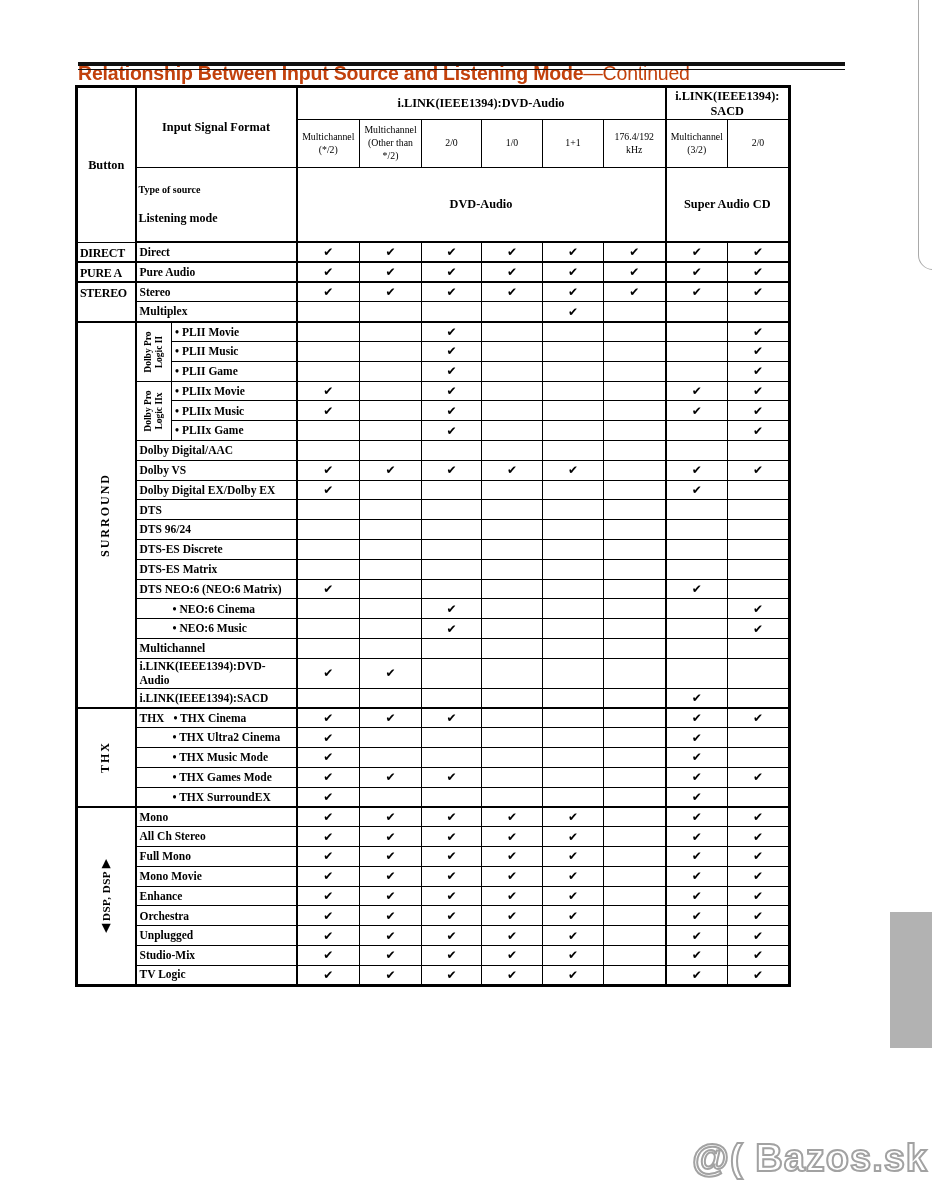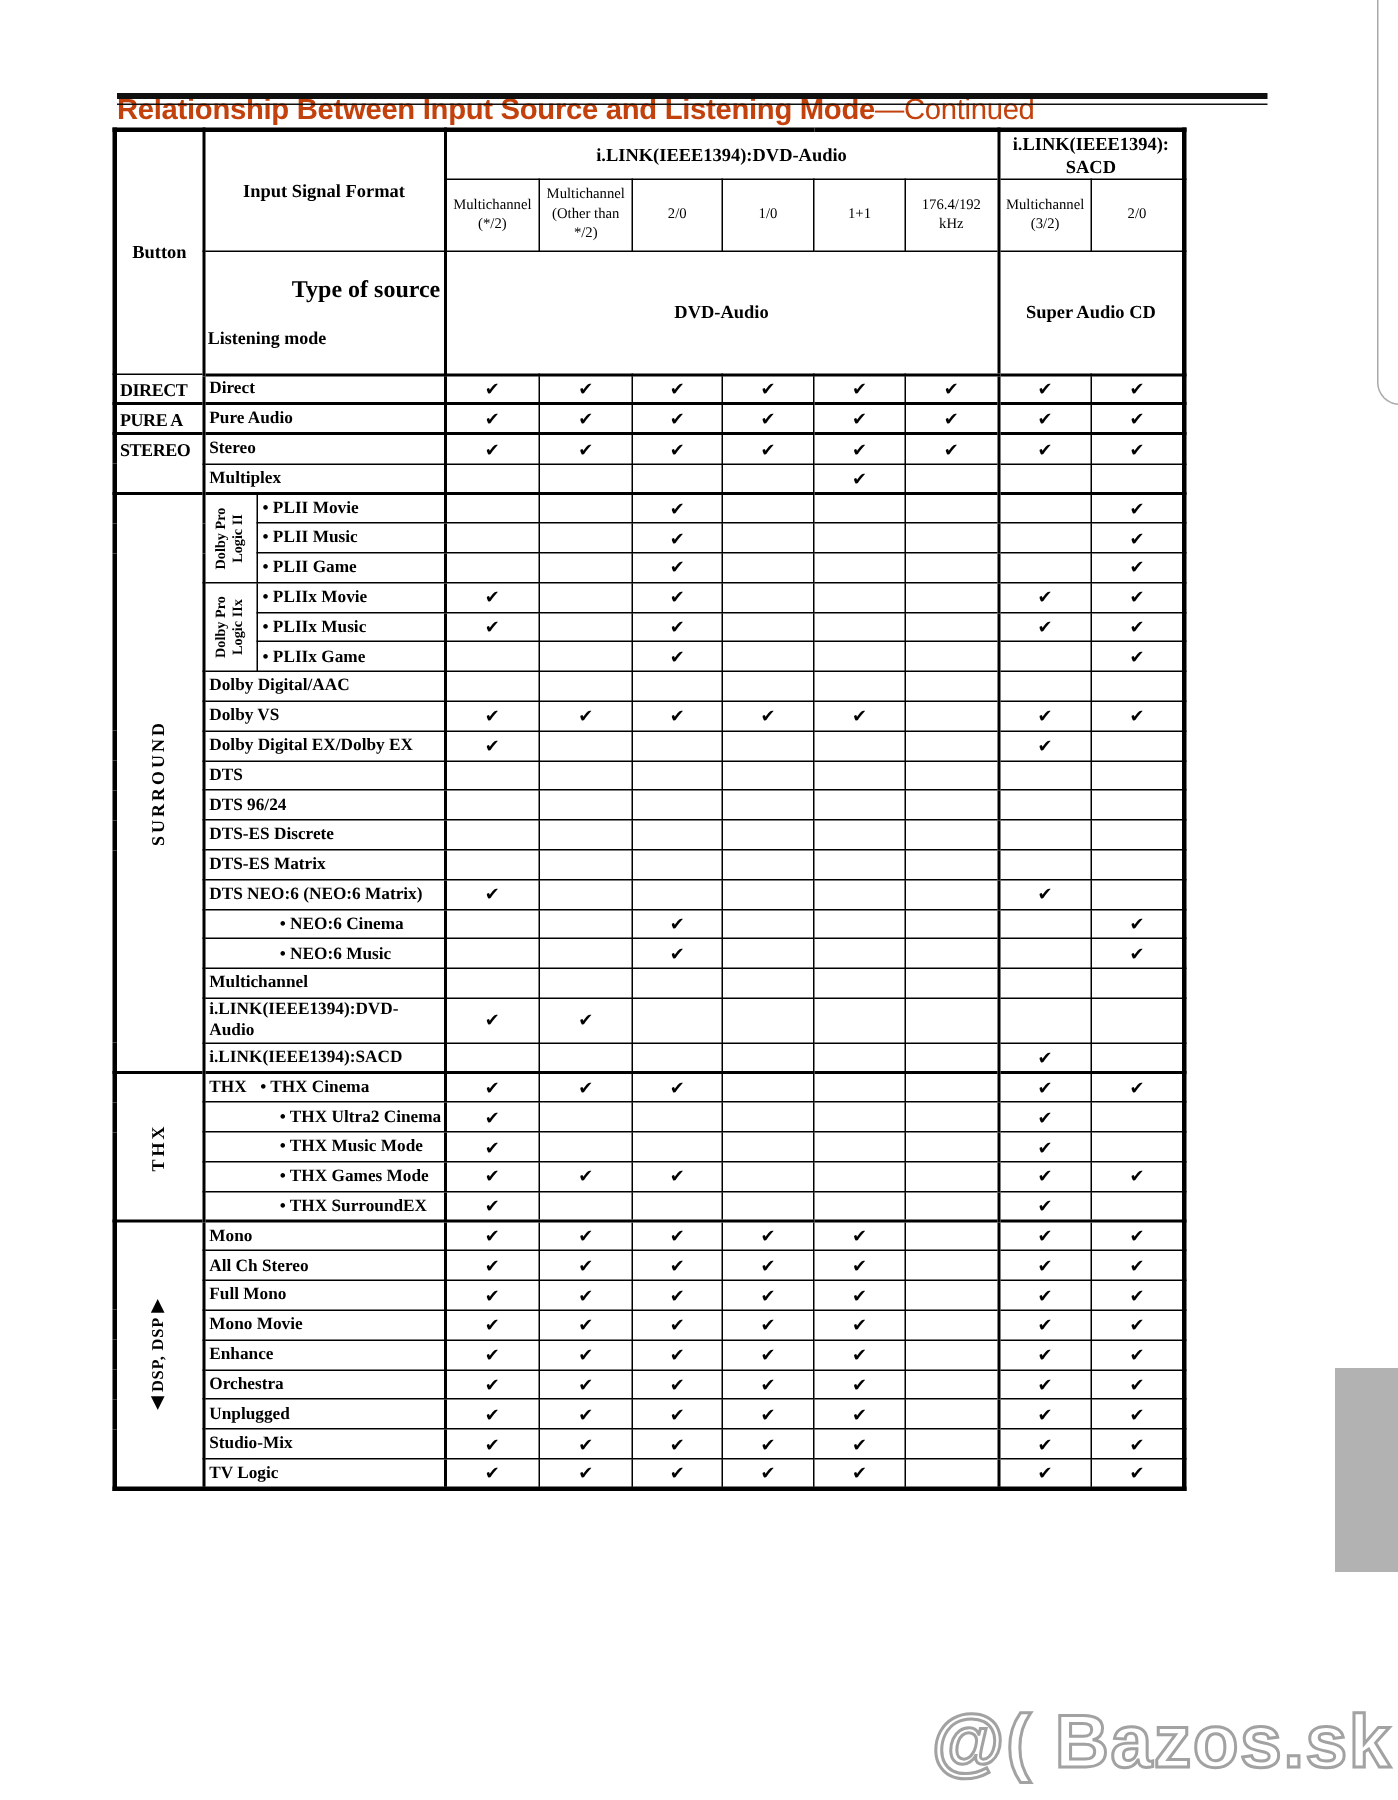--- a/index.html
+++ b/index.html
@@ -33,21 +33,21 @@
   th, td { border: 1px solid #000; padding: 0; }
 
   thead th { font-weight: bold; text-align: center; vertical-align: middle; white-space: pre-line; }
   tr.h1 th { height: 33px; font-size: 12.3px; line-height: 1.15; }
   tr.h2 th { height: 48px; font-size: 9.8px; font-weight: normal; line-height: 1.3; }
   tr.h3 th { height: 31px; font-size: 12.3px; border-bottom: 2.5px solid #000; }
 
   .btn-h  { border-right: 2.5px solid #000; font-size: 12px; }
   .isf    { border-right: 2.5px solid #000; border-radius: 12px; }
   .tos    { border-right: 2.5px solid #000; padding: 1px 2px; }
-  .tos .tos-top    { text-align: right; font-size: 16px; font-weight: bold; line-height: 1.2; }
+  .tos .tos-top    { text-align: left; font-size: 10px; font-weight: bold; line-height: 1.2; }
   .tos .tos-bottom { text-align: left;  font-size: 12px; font-weight: bold; line-height: 1.2; }
   .sep-l { border-left: 2.5px solid #000 !important; margin-left: 44px; }
 
   tbody td { height: 19.8px; }
   tr.gsep td { border-top: 2.5px solid #000; }
 
   .btn-cell {
     border-right: 2.5px solid #000;
     font-weight: bold; font-size: 12px;
     text-align: left; vertical-align: top;
@@ -69,21 +69,21 @@
   .sub-cell { position: relative; }
   .sub-cell .vlabel { font-size: 9.5px; letter-spacing: 0; }
 
   .name-cell {
     font-weight: bold; font-size: 11.5px;
     text-align: left; vertical-align: middle;
     padding-left: 3px; white-space: nowrap; overflow: hidden;
     border-right: 2.5px solid #000;
     line-height: 1.25;
   }
-  .name-cell.indent { padding-left: 50px; }
+  .name-cell.indent { padding-left: 36px; }
   .name-cell.wrap { white-space: normal; padding-right: 24px; }
   .name-cell .prefix { margin-right: 9px; }
 
   .check-cell {
     text-align: center; vertical-align: middle;
     font-family: "DejaVu Sans", sans-serif;
     font-weight: bold; font-size: 12px;
   }
 
   
@@ -96,23 +96,23 @@
     background: transparent;
   }
   .scroll-thumb {
     position: absolute; right: 0; top: 912px;
     width: 42px; height: 136px;
     background: #b2b2b2;
   }
 
   
   .watermark {
-    position: absolute; right: 4px; bottom: 10px;
+    position: absolute; right: 4px; bottom: 20px;
     font-family: "Liberation Sans", sans-serif;
-    font-size: 50px; font-weight: bold; letter-spacing: 1px;
+    font-size: 38px; font-weight: bold; letter-spacing: 1px;
     color: rgba(255,255,255,0.05);
     -webkit-text-stroke: 2px #a2a2a2;
     white-space: nowrap;
   }
 </style>
 </head>
 <body>
 
 <div class="title"><span>Relationship Between Input Source and Listening Mode</span><span class="suffix">—Continued</span></div>
 <div class="rule-thick"></div>

